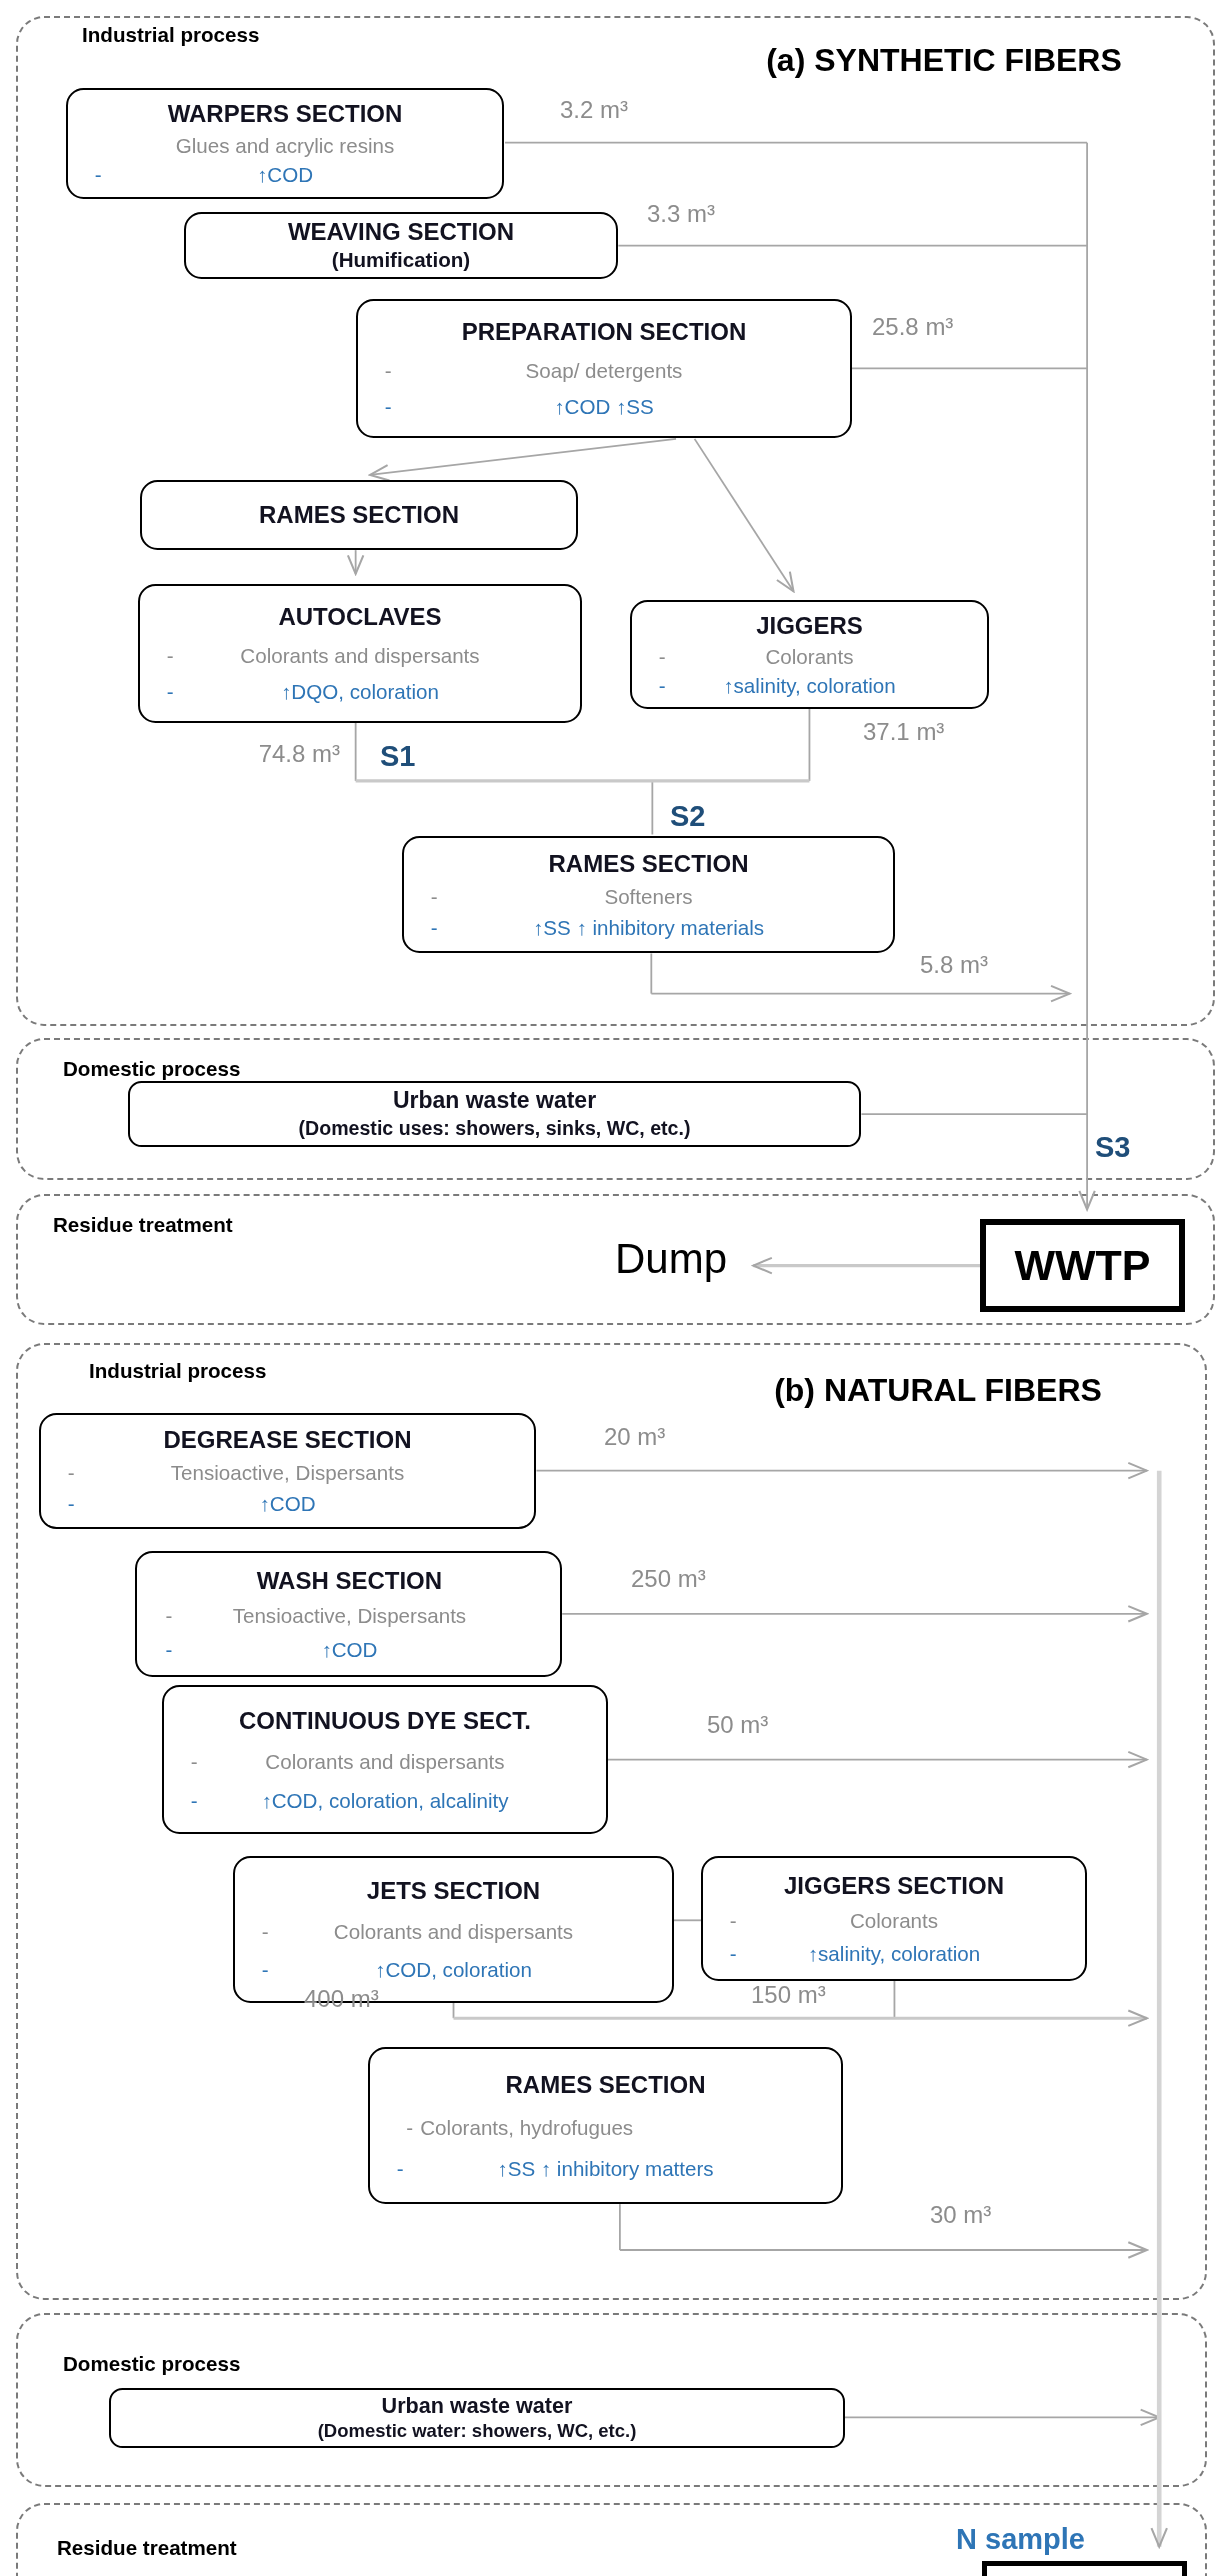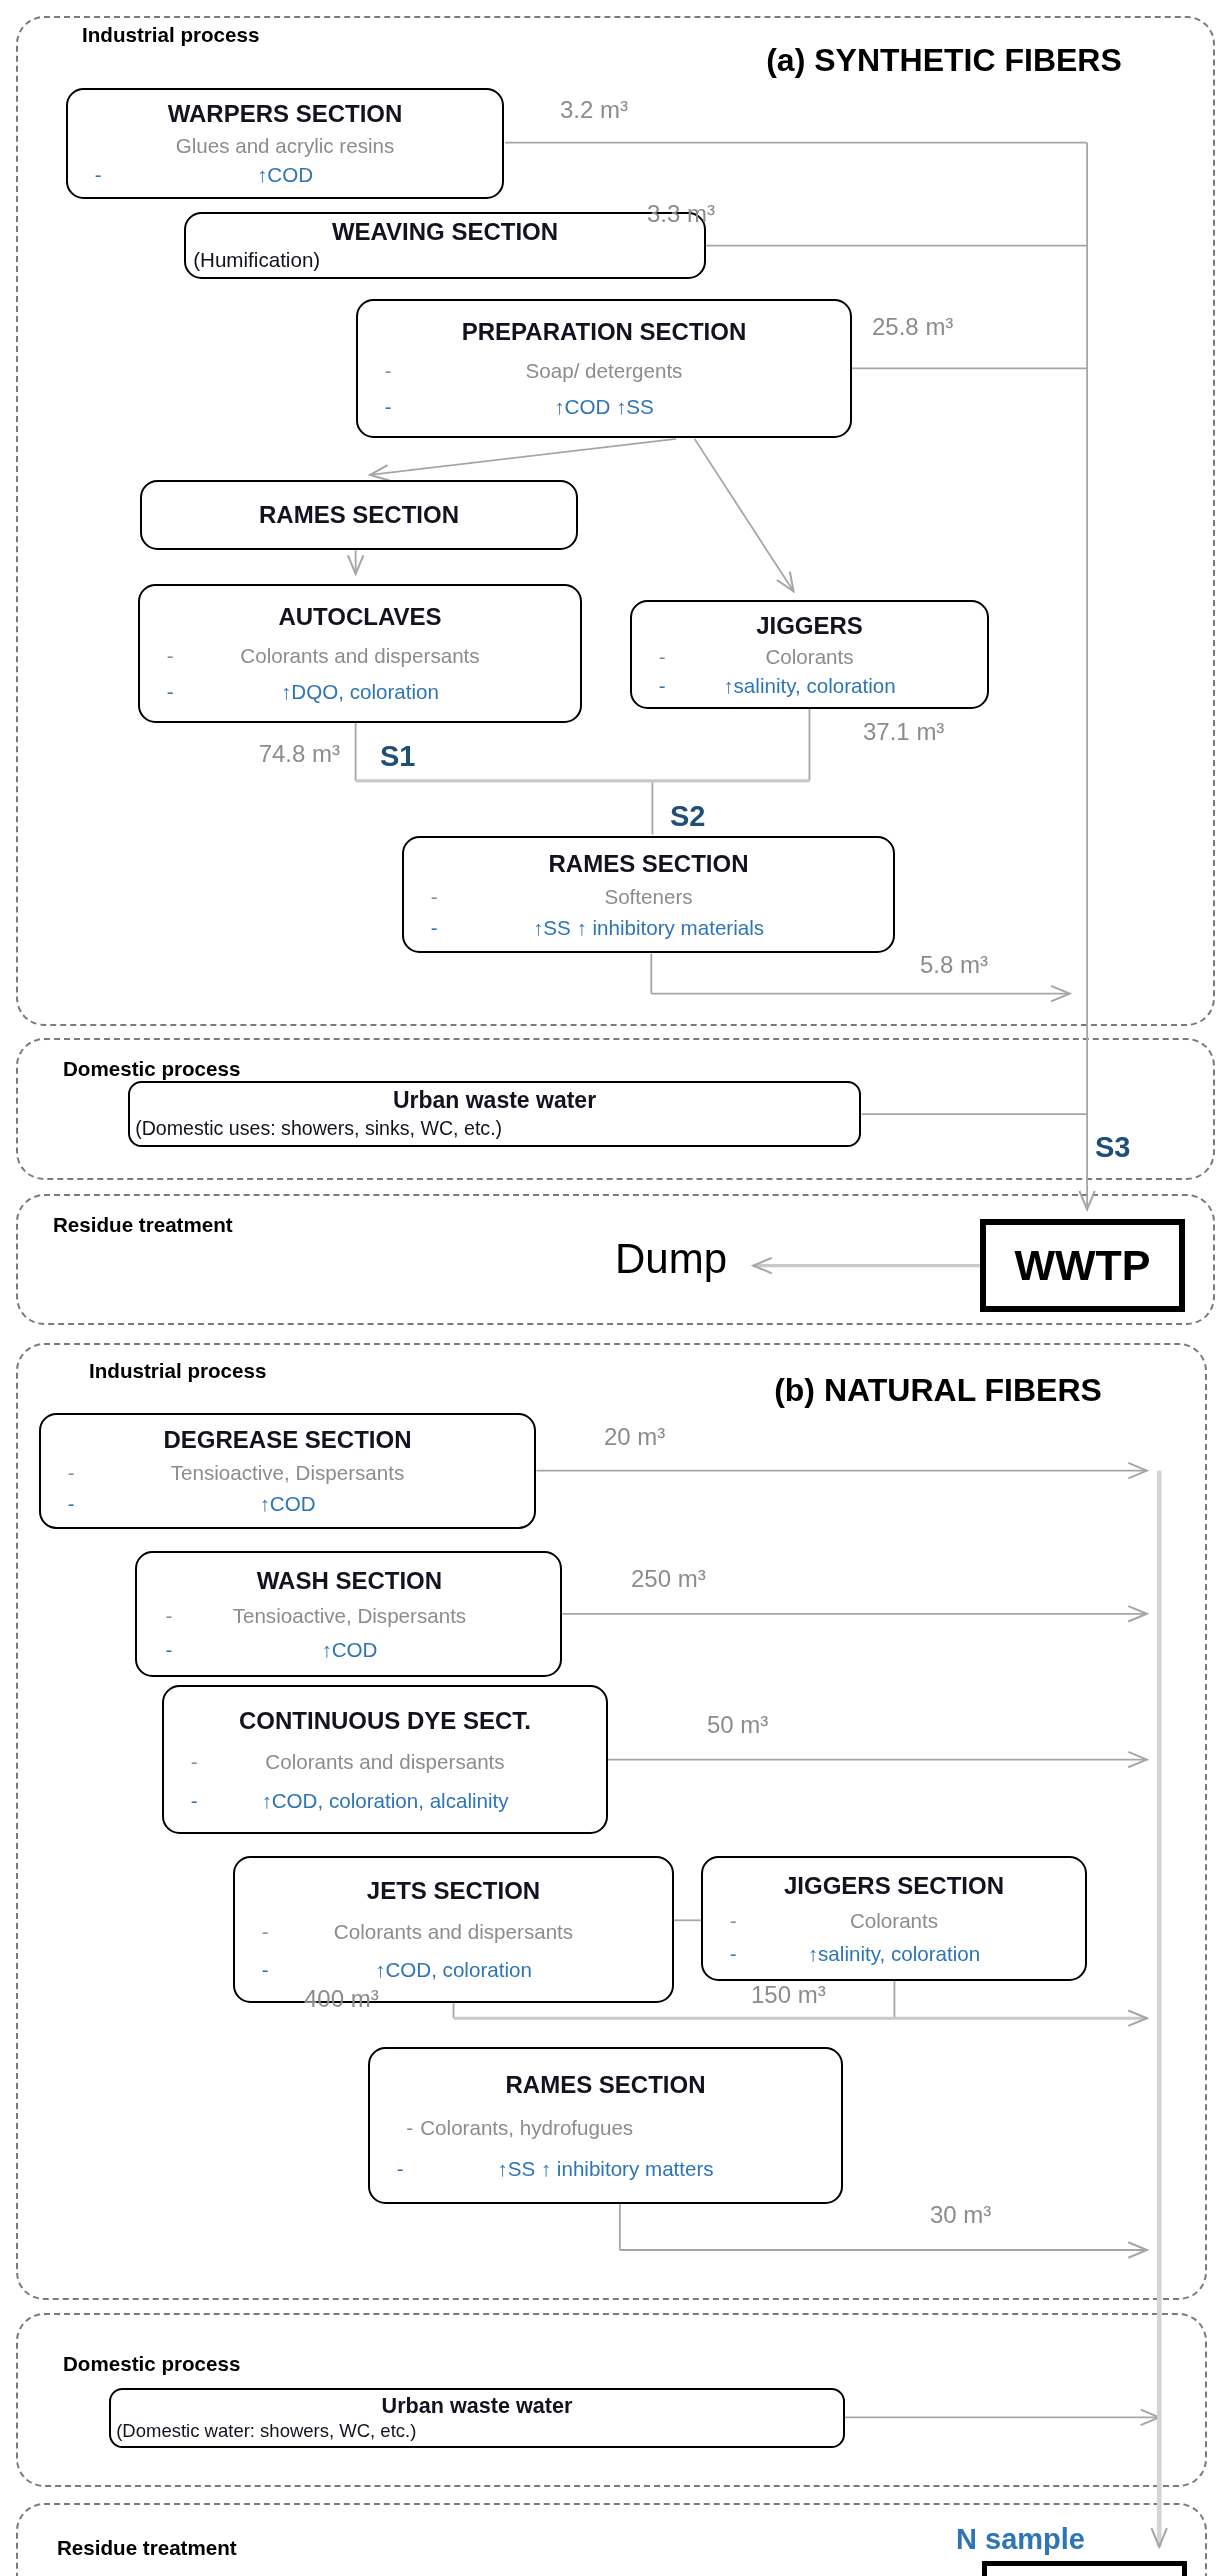--- a/index.html
+++ b/index.html
@@ -6,21 +6,21 @@
   .canvas{position:relative;width:1230px;height:2694px;background:#fff;
           font-family:"Liberation Sans",sans-serif;overflow:hidden;}
   svg.wires{position:absolute;left:0;top:0;z-index:1;}
   .dashbox{position:absolute;border:2.1px dashed #7a7a7a;border-radius:28px;z-index:0;background:transparent;box-sizing:border-box;}
   .seclabel{position:absolute;z-index:3;font-size:20.6px;font-weight:bold;color:#000;}
   .ptitle{position:absolute;z-index:3;font-size:32px;font-weight:bold;color:#000;text-align:center;}
   .pbox{position:absolute;z-index:2;background:#fff;border:2.6px solid #000;border-radius:17.5px;
         box-sizing:border-box;display:flex;flex-direction:column;justify-content:space-evenly;
         padding:3.1px 7.2px;}
   .bt{text-align:center;font-size:24px;font-weight:600;color:#121220;line-height:1.08;}
-  .bsub{text-align:left;font-size:20.6px;font-weight:400;color:#121220;}
+  .bsub{text-align:center;font-size:20.6px;font-weight:700;color:#121220;}
   .item{position:relative;text-align:center;font-size:20.6px;line-height:1.05;}
   .item .dash{position:absolute;left:19.6px;top:0;}
   .item.il{text-align:left;padding-left:29px;}
   .item.il .dash{position:static;margin-right:7.2px;}
   .gray{color:#8C8C8C;}
   .blue{color:#2E75B6;}
   .flow{position:absolute;z-index:3;font-size:24px;color:#8C8C8C;white-space:nowrap;}
   .sample{position:absolute;z-index:3;font-size:29px;font-weight:bold;color:#1F4E79;white-space:nowrap;}
   .nsample{color:#2E75B6;}
   .wwtp{position:absolute;z-index:3;background:#fff;border:6.2px solid #000;display:flex;
@@ -83,21 +83,21 @@
   <div class="seclabel" style="left:82px;top:23px;">Industrial process</div>
   <div class="ptitle" style="left:716px;top:42px;width:456px;">(a) SYNTHETIC FIBERS</div>
 
   <div class="pbox" style="left:66px;top:88px;width:438px;height:111px;">
     <div class="bt">WARPERS SECTION</div>
     <div class="item gray"><span>Glues and acrylic resins</span></div>
     <div class="item blue"><span class="dash">-</span><span>↑COD</span></div>
   </div>
   <div class="flow" style="left:560px;top:96px;">3.2 m³</div>
 
-  <div class="pbox" style="left:184px;top:212px;width:522px;height:67px;">
+  <div class="pbox" style="left:184px;top:212px;width:434px;height:67px;">
     <div class="bt">WEAVING SECTION</div>
     <div class="bsub">(Humification)</div>
   </div>
   <div class="flow" style="left:647px;top:200px;">3.3 m³</div>
 
   <div class="pbox" style="left:356px;top:299px;width:496px;height:139px;">
     <div class="bt">PREPARATION SECTION</div>
     <div class="item gray"><span class="dash">-</span><span>Soap/ detergents</span></div>
     <div class="item blue"><span class="dash">-</span><span>↑COD ↑SS</span></div>
   </div>

